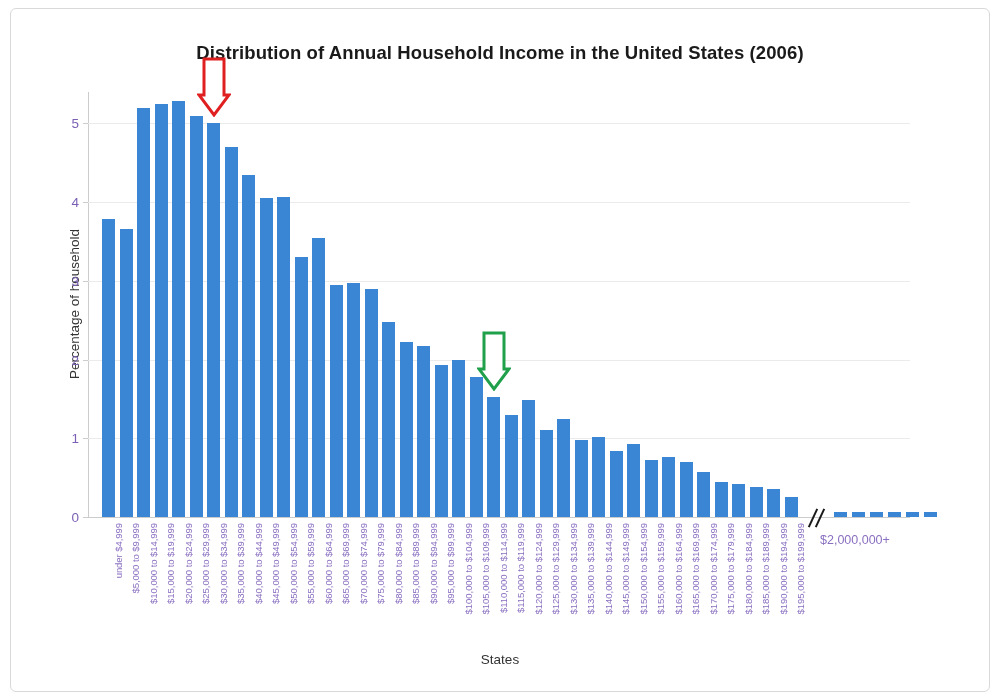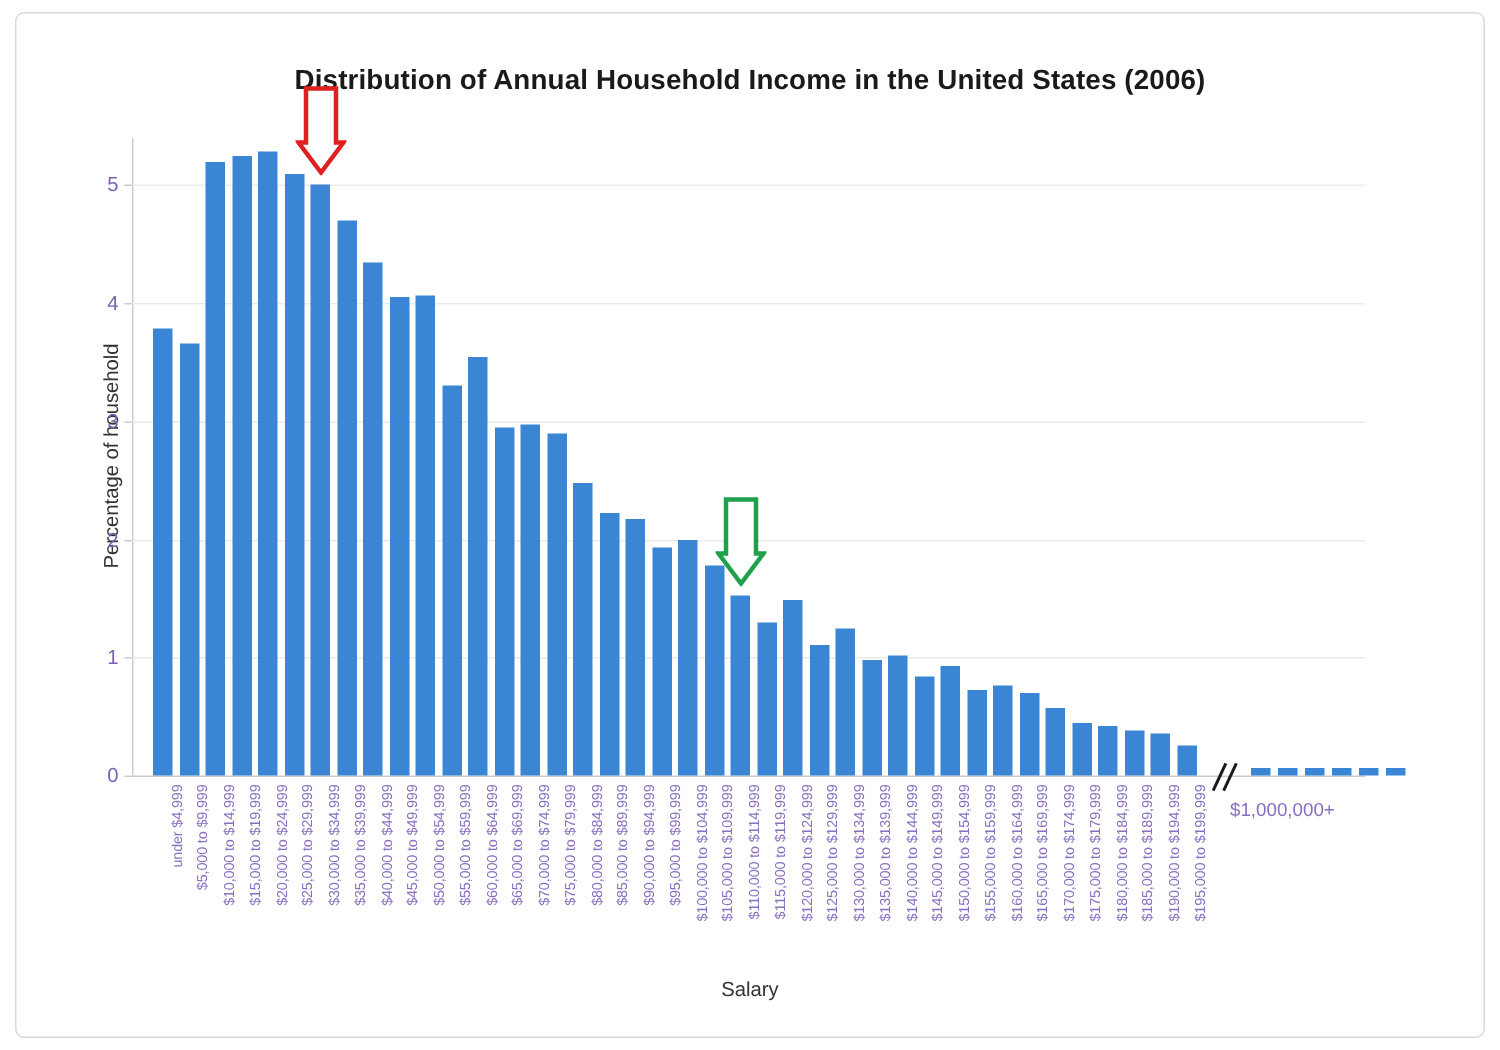--- a/index.html
+++ b/index.html
@@ -139,21 +139,21 @@
   }
 </style>
 </head>
 <body>
 
 <div id="page">
   <div id="frame"></div>
 
   <div id="title">Distribution of Annual Household Income in the United States (2006)</div>
 
-  <div id="xlabel">Salary</div>
+  <div id="xlabel">States</div>
 
   <div id="plot">
     <div id="ylabel">Percentage of household</div>
     <div class="axisline-y"></div>
     <div id="plotarea">
         <div class="gridline" style="top: 425px; background: rgb(204, 204, 204);"></div>
         <div class="gridline" style="top: 346.296px;"></div>
         <div class="gridline" style="top: 267.593px;"></div>
         <div class="gridline" style="top: 188.889px;"></div>
         <div class="gridline" style="top: 110.185px;"></div>
@@ -239,21 +239,21 @@
         <div class="bar" style="left: 696.95px; width: 12.6px; height: 20.463px; background: rgb(58, 134, 212);"></div>
         <div class="xtick-label" style="left: 707.25px;">$195,000 to $199,999</div>
         <div class="axisbreak" style="left: 724px; top: 416px; height: 20px;"></div>
         <div class="axisbreak" style="left: 731px; top: 416px; height: 20px;"></div>
         <div class="bar tail" style="left: 746px; width: 13px; height: 5.50926px; background: rgb(58, 134, 212);"></div>
         <div class="bar tail" style="left: 764px; width: 13px; height: 5.50926px; background: rgb(58, 134, 212);"></div>
         <div class="bar tail" style="left: 782px; width: 13px; height: 5.50926px; background: rgb(58, 134, 212);"></div>
         <div class="bar tail" style="left: 800px; width: 13px; height: 5.50926px; background: rgb(58, 134, 212);"></div>
         <div class="bar tail" style="left: 818px; width: 13px; height: 5.50926px; background: rgb(58, 134, 212);"></div>
         <div class="bar tail" style="left: 836px; width: 13px; height: 5.50926px; background: rgb(58, 134, 212);"></div>
-        <div id="breaklabel" style="left: 732px; top: 441px;">$1,000,000+</div>
+        <div id="breaklabel" style="left: 732px; top: 441px;">$2,000,000+</div>
         <svg class="arrow-svg" width="34" height="60" style="left: 108.75px; top: -34.5185px;">
           <path d="M 7 2 L 27 2 L 27 38 L 32 38 L 17 58 L 2 38 L 7 38 Z" fill="#ffffff" stroke="#e02020" stroke-width="3" stroke-linejoin="miter"></path>
         </svg>
         <svg class="arrow-svg" width="34" height="60" style="left: 388.75px; top: 239.37px;">
           <path d="M 7 2 L 27 2 L 27 38 L 32 38 L 17 58 L 2 38 L 7 38 Z" fill="#ffffff" stroke="#21a04b" stroke-width="3" stroke-linejoin="miter"></path>
         </svg>
       </div>
   <div class="ytick-label" style="top: 425px;">0</div>
       <div class="ytick-mark" style="top: 425px;"></div>
       <div class="ytick-label" style="top: 346.296px;">1</div>

